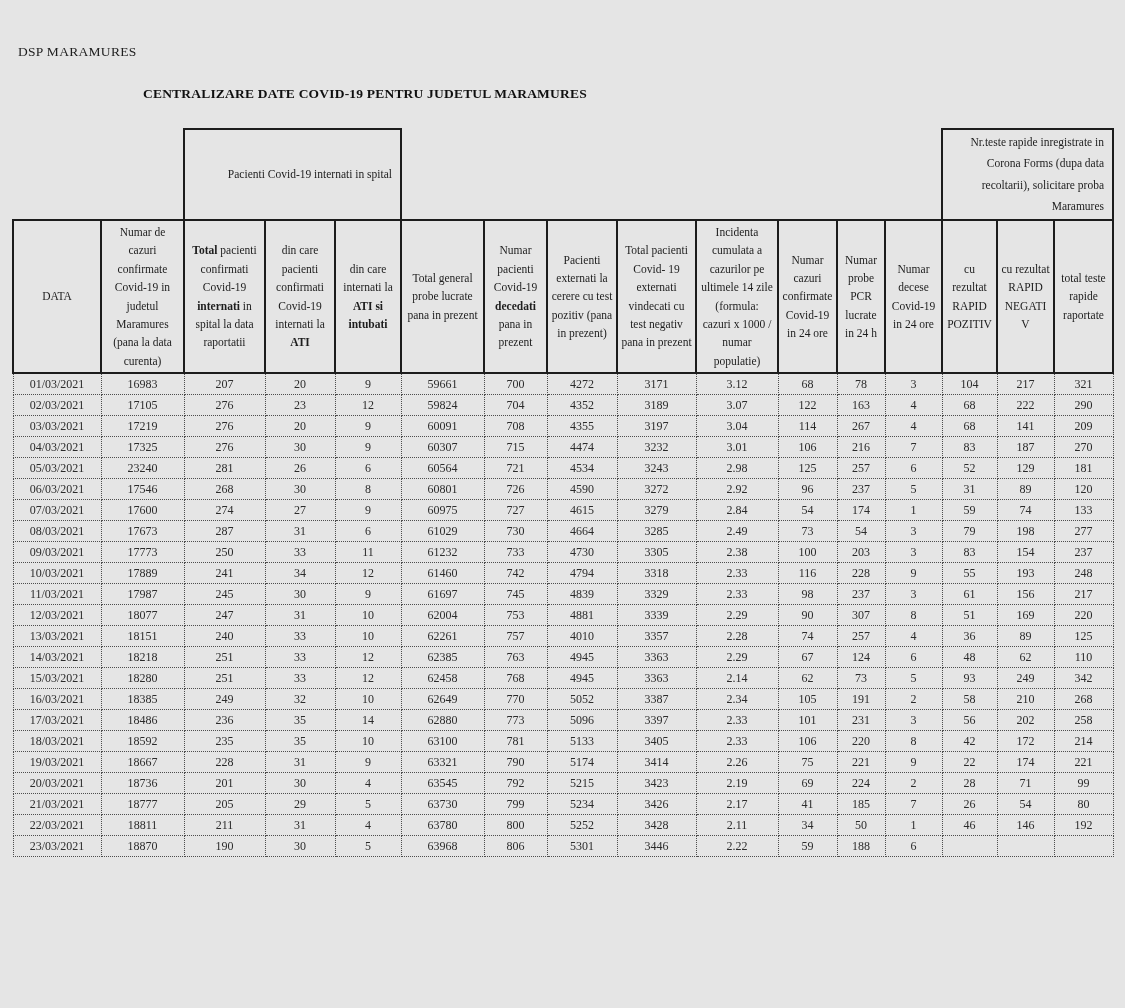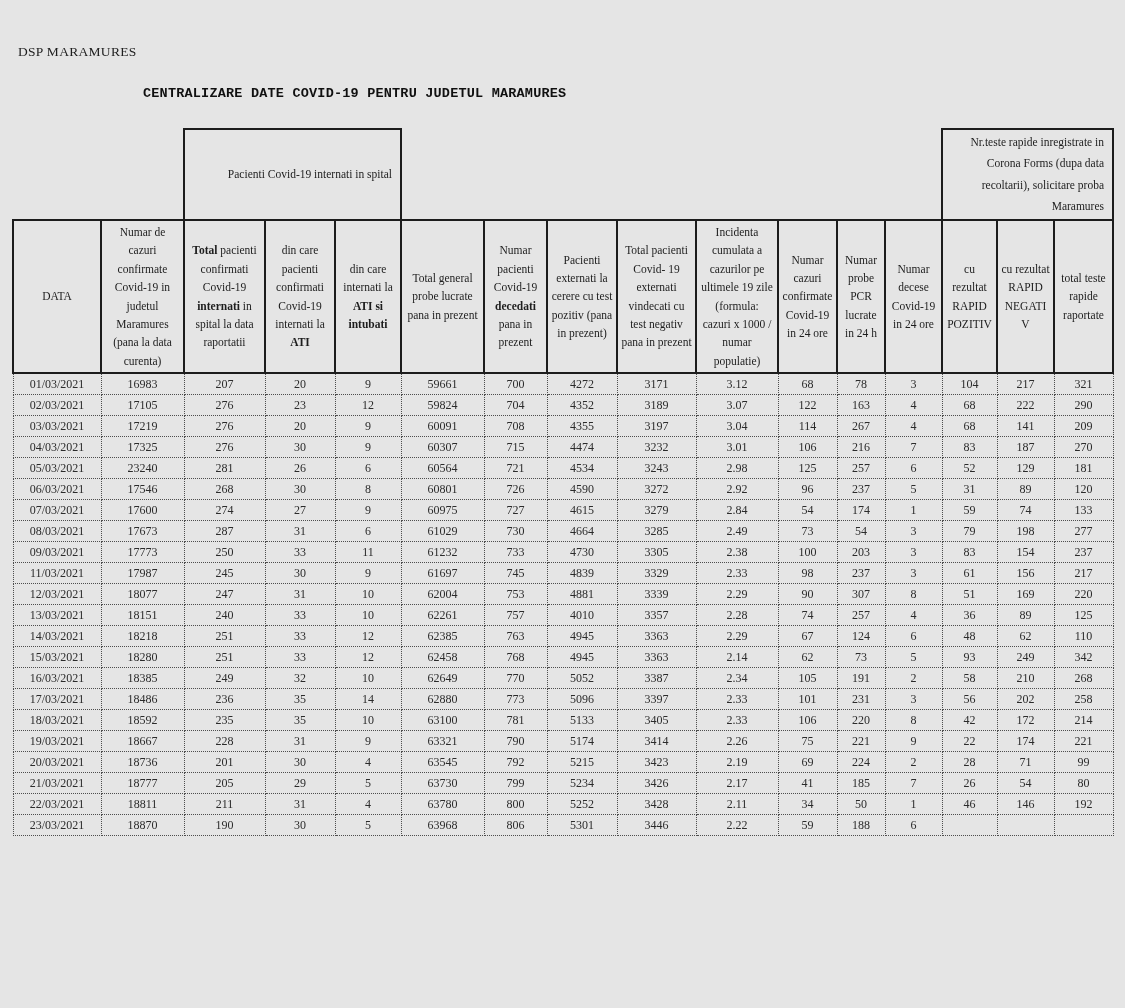--- a/index.html
+++ b/index.html
@@ -8,21 +8,21 @@
     font-family:"Liberation Serif","DejaVu Serif",serif;
     color:#1d1d1d;
   }
   .page { position:absolute; inset:0; background:#e5e5e5; overflow:hidden; }
   .brand {
     position:absolute; left:18px; top:44px;
     font-size:13.5px; color:#1e1e1e; letter-spacing:0.3px;
   }
   .title {
     position:absolute; left:143px; top:86px;
-    font-size:13.5px; font-weight:bold; color:#101010; letter-spacing:0.2px;font-family:Liberation Mono, monospace;
+    font-size:13.5px; font-weight:bold; color:#101010; letter-spacing:0.2px;
   }
   table.covid {
     position:absolute; left:12px; top:128px; width:1100px;
     border-collapse:collapse; table-layout:fixed;
   }
   td,th { box-sizing:border-box; }
   tr.group-row td.nob { border:none; }
   tr.group-row td { height:88px; }
   td.gbox {
     border:2px solid #1c1c1c;
@@ -83,21 +83,21 @@
       <tr class="head-row" id="head-row">
           <th><span>DATA</span></th>
           <th><span>Numar de cazuri confirmate Covid-19 in judetul Maramures (pana la data curenta)</span></th>
           <th><b>Total</b><span> pacienti confirmati Covid-19 </span><b>internati</b><span> in spital la data raportatii</span></th>
           <th><span>din care pacienti confirmati Covid-19 internati la </span><b>ATI</b></th>
           <th><span>din care internati la </span><b>ATI si intubati</b></th>
           <th><span>Total general probe lucrate pana in prezent</span></th>
           <th><span>Numar pacienti Covid-19 </span><b>decedati</b><span> pana in prezent</span></th>
           <th><span>Pacienti externati la cerere cu test pozitiv (pana in prezent)</span></th>
           <th><span>Total pacienti Covid- 19 externati vindecati cu test negativ pana in prezent</span></th>
-          <th><span>Incidenta cumulata a cazurilor pe ultimele 19 zile (formula: cazuri x 1000 / numar populatie)</span></th>
+          <th><span>Incidenta cumulata a cazurilor pe ultimele 14 zile (formula: cazuri x 1000 / numar populatie)</span></th>
           <th><span>Numar cazuri confirmate Covid-19 in 24 ore</span></th>
           <th><span>Numar probe PCR lucrate in 24 h</span></th>
           <th><span>Numar decese Covid-19 in 24 ore</span></th>
           <th><span>cu rezultat RAPID POZITIV</span></th>
           <th><span>cu rezultat RAPID NEGATIV</span></th>
           <th><span>total teste rapide raportate</span></th>
         </tr>
     </thead>
     <tbody id="table-body">
         <tr>
@@ -256,20 +256,38 @@
           <td>3305</td>
           <td>2.38</td>
           <td>100</td>
           <td>203</td>
           <td>3</td>
           <td>83</td>
           <td>154</td>
           <td>237</td>
         </tr>
         <tr>
+          <td>10/03/2021</td>
+          <td>17889</td>
+          <td>241</td>
+          <td>34</td>
+          <td>12</td>
+          <td>61460</td>
+          <td>742</td>
+          <td>4794</td>
+          <td>3318</td>
+          <td>2.33</td>
+          <td>116</td>
+          <td>228</td>
+          <td>9</td>
+          <td>55</td>
+          <td>193</td>
+          <td>248</td>
+        </tr>
+        <tr>
           <td>11/03/2021</td>
           <td>17987</td>
           <td>245</td>
           <td>30</td>
           <td>9</td>
           <td>61697</td>
           <td>745</td>
           <td>4839</td>
           <td>3329</td>
           <td>2.33</td>

